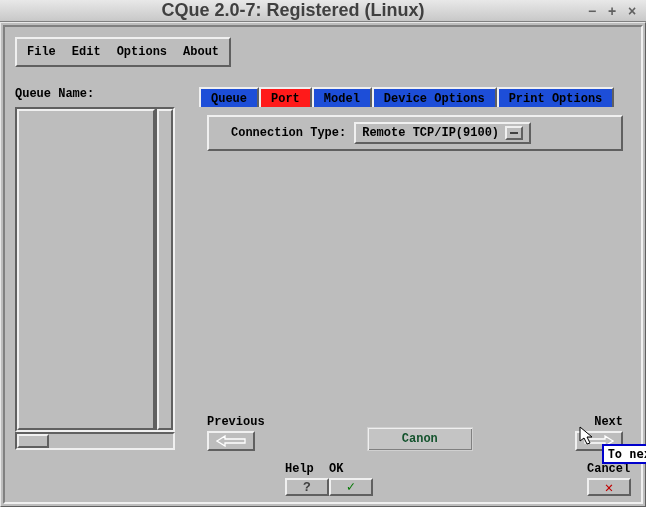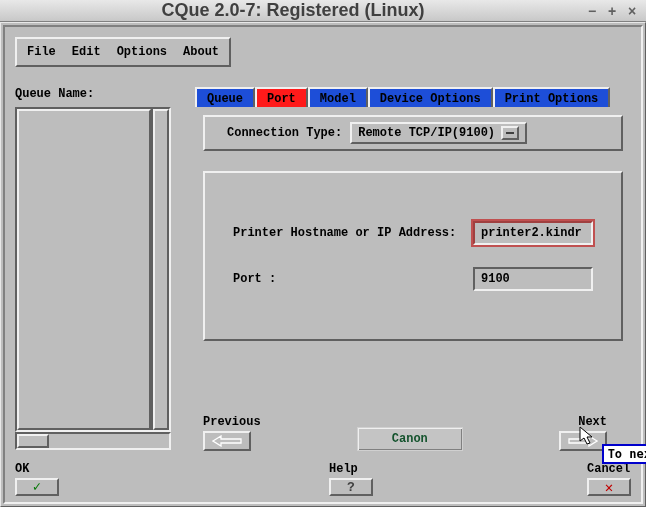--- a/index.html
+++ b/index.html
@@ -152,21 +152,21 @@
     font-size: 12px;
   }
   .tinput.hl {
     outline: 2px solid #c05050;
     outline-offset: 0;
     border-top: 2px solid #a04040;
     border-left: 2px solid #a04040;
   }
   .navrow {
     position: absolute;
-    bottom: 6px; left: 8px; right: 24px;
+    bottom: 6px; left: 8px; right: 8px;
     display:flex; align-items:flex-end;
     justify-content: space-between;
   }
   .navcol { display:flex; flex-direction:column; align-items:flex-start; gap:2px;}
   .navcol.right { align-items:flex-end; }
   .arrowbtn {
     width: 48px; height: 20px;
     display:flex; align-items:center; justify-content:center;
   }
   .brand {
@@ -257,32 +257,20 @@
         <div class="ctrow raised" style="padding:5px 22px;">
           <span>Connection Type:</span>
           <span class="dropdown raised">
             <span>Remote TCP/IP(9100)</span>
             <span class="dd-btn raised">
               <span style="width:8px;height:2px;background:#404040;display:block;"></span>
             </span>
           </span>
         </div>
 
-        <div class="formbox raised">
-          <div class="formbox-inner">
-            <div class="frow">
-              <label>Printer Hostname or IP Address:</label>
-              <input class="tinput hl" value="printer2.kindr" style="">
-            </div>
-            <div class="frow">
-              <label>Port :</label>
-              <input class="tinput" value="9100" style="">
-            </div>
-          </div>
-        </div>
 
         <div class="navrow">
           <div class="navcol">
             <span>Previous</span>
             <div class="arrowbtn raised">
               <svg class="arrow" viewBox="0 0 30 12">
                     <path d="M1 6 L9 1 L9 4 L29 4 L29 8 L9 8 L9 11 Z" fill="none" stroke="#fff" stroke-width="1.3"></path>
                   </svg>
             </div>
           </div>
@@ -297,30 +285,30 @@
                   </svg>
             </div>
           </div>
         </div>
 
       </div>
     </div>
   </div>
 
   <div class="bottomrow">
+    <div class="botitem mid">
+      <span>Help</span>
+      <div class="helpbtn raised">
+            <span class="qmark">?</span>
+          </div>
+    </div>
     <div class="botitem">
       <span>OK</span>
       <div class="okbtn raised">
             <span class="check">✓</span>
-          </div>
-    </div>
-    <div class="botitem mid">
-      <span>Help</span>
-      <div class="helpbtn raised">
-            <span class="qmark">?</span>
           </div>
     </div>
     <div class="botitem right">
       <span>Cancel</span>
       <div class="cancelbtn raised">
             <span class="xmark">✕</span>
           </div>
     </div>
   </div>
 

